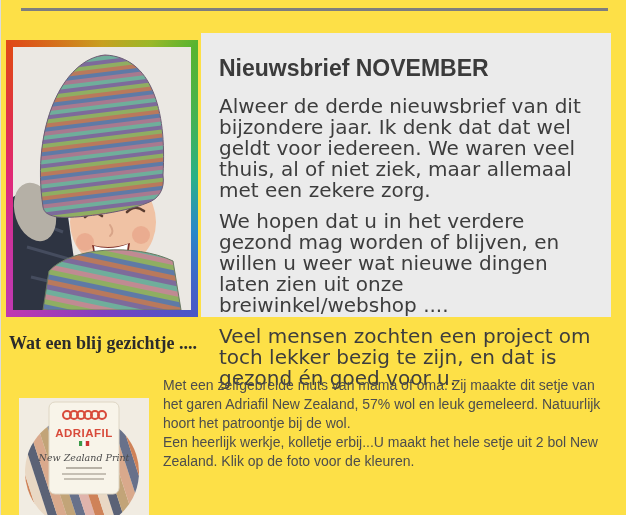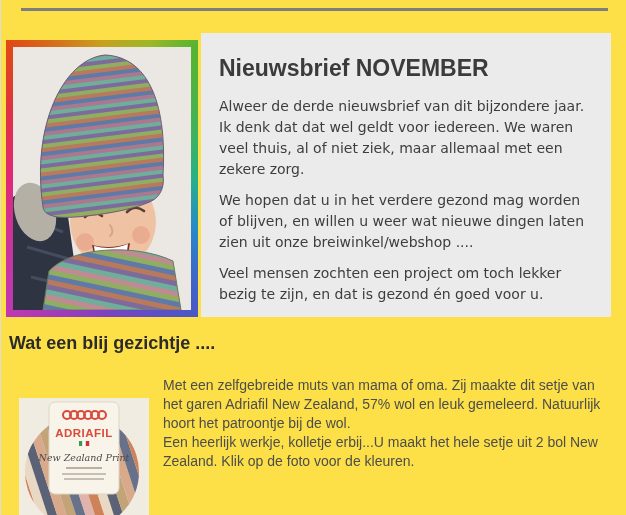--- a/index.html
+++ b/index.html
@@ -25,27 +25,27 @@
   .news-panel{
     position:absolute;left:200px;top:33px;width:410px;height:284px;
     background:#ebebeb;box-sizing:border-box;padding:22px 14px 0 18px;
   }
   .news-title{
     margin:0;font-size:23px;font-weight:bold;color:#3b3b3b;letter-spacing:0;
   }
   .news-body{margin-top:14px;}
   .news-body p{
     margin:0;font-family:"DejaVu Sans", sans-serif;
-    font-size:14px;line-height:21px;color:#3d3d3d;
+    font-size:20px;line-height:21px;color:#3d3d3d;
   }
   .news-body p + p{margin-top:10px;}
   
   .section-heading{
     position:absolute;left:8px;top:333px;margin:0;
-    font-size:18px;font-weight:bold;color:#2b2b2b;
+    font-size:18px;font-weight:bold;color:#2b2b2b;font-family:Liberation Serif, serif;
   }
   
   .yarn-photo{
     position:absolute;left:18px;top:398px;width:130px;height:133px;
     cursor:pointer;
   }
   .yarn-photo svg{display:block;width:100%;height:100%;}
   
   .bottom-text{
     position:absolute;left:162px;top:376px;width:455px;

